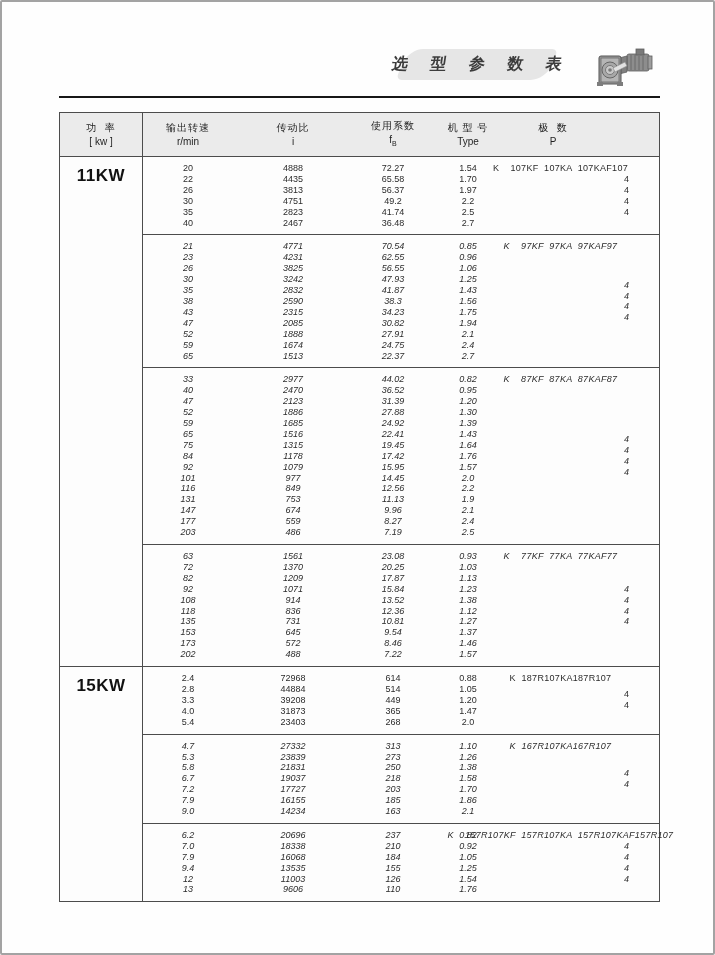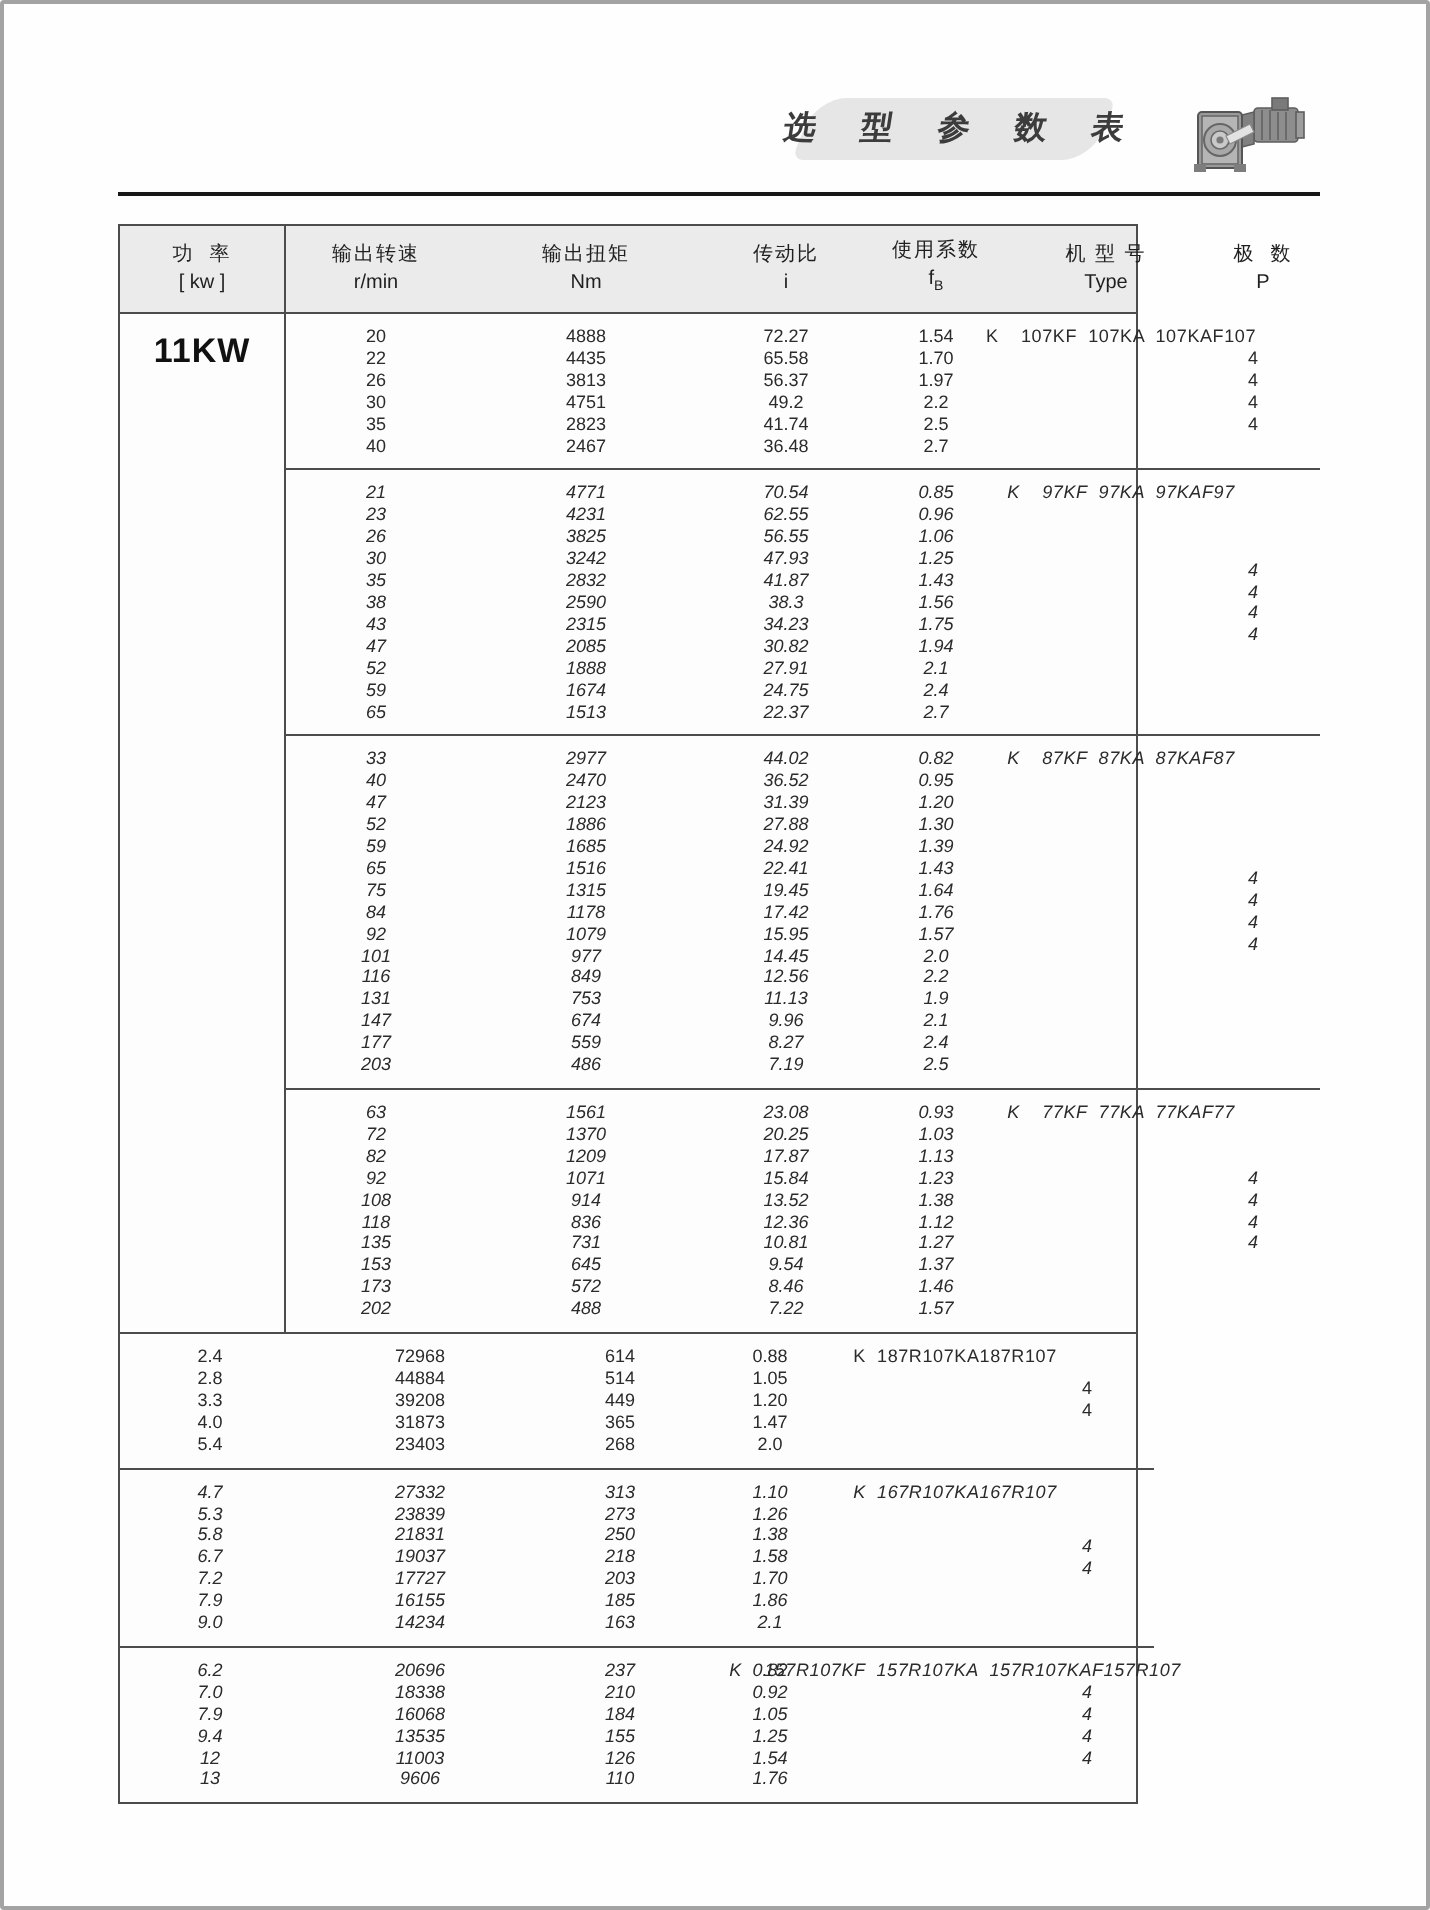--- a/index.html
+++ b/index.html
@@ -21,21 +21,21 @@
   .title-pill .title-text {
     transform:skewX(14deg);
     font-size:16px; font-weight:bold; color:#3c3c3c; letter-spacing:9px;
     white-space:pre; padding-left:9px;
   }
   .gearmotor { position:absolute; left:589px; top:42px; width:64px; height:52px; }
   .head-rule { position:absolute; left:57px; top:94px; width:601px; height:2px; background:#171717; }
 
   
   .ptable {
-    position:absolute; left:57px; top:110px; width:510px;
+    position:absolute; left:57px; top:110px; width:601px;
     border:1px solid #4c4c4c; background:#fdfdfd; color:#2b2b2b;
   }
   .thead {
     display:grid; grid-template-columns:83px 90px 120px 80px 70px 100px 57px;
     background:#ebebeb; border-bottom:1px solid #4c4c4c; height:44px;
   }
   .th { display:flex; flex-direction:column; align-items:center; justify-content:center;
         font-size:10px; line-height:14px; white-space:pre; color:#1f1f1f; }
   .th .cn { letter-spacing:1px; }
   .th-power { border-right:1px solid #4c4c4c; }
@@ -93,24 +93,20 @@
     <div class="thead">
       <div class="th th-power">
         <span class="cn">功  率</span>
         <span>[ kw ]</span>
       </div>
       <div class="th">
         <span class="cn">输出转速</span>
         <span>r/min</span>
       </div>
       <div class="th">
-        <span class="cn">输出扭矩</span>
-        <span>Nm</span>
-      </div>
-      <div class="th">
         <span class="cn">传动比</span>
         <span>i</span>
       </div>
       <div class="th">
         <span class="cn">使用系数</span>
         <span><span>f</span><sub class="fsub">B</sub></span>
       </div>
       <div class="th">
         <span class="cn">机 型 号</span>
         <span>Type</span>
@@ -378,20 +374,23 @@
               <div class="pole-col">
                 <div class="line">4</div>
                 <div class="line">4</div>
                 <div class="line">4</div>
                 <div class="line">4</div>
               </div>
             </div>
           </div>
         </div>
         <div class="section">
+          <div class="power-col">
+            <div class="power-label">15KW</div>
+          </div>
           <div class="blocks">
             <div class="block">
               <div class="num-col col-speed">
                 <div class="line">2.4</div>
                 <div class="line">2.8</div>
                 <div class="line">3.3</div>
                 <div class="line">4.0</div>
                 <div class="line">5.4</div>
               </div>
               <div class="num-col col-torque">

